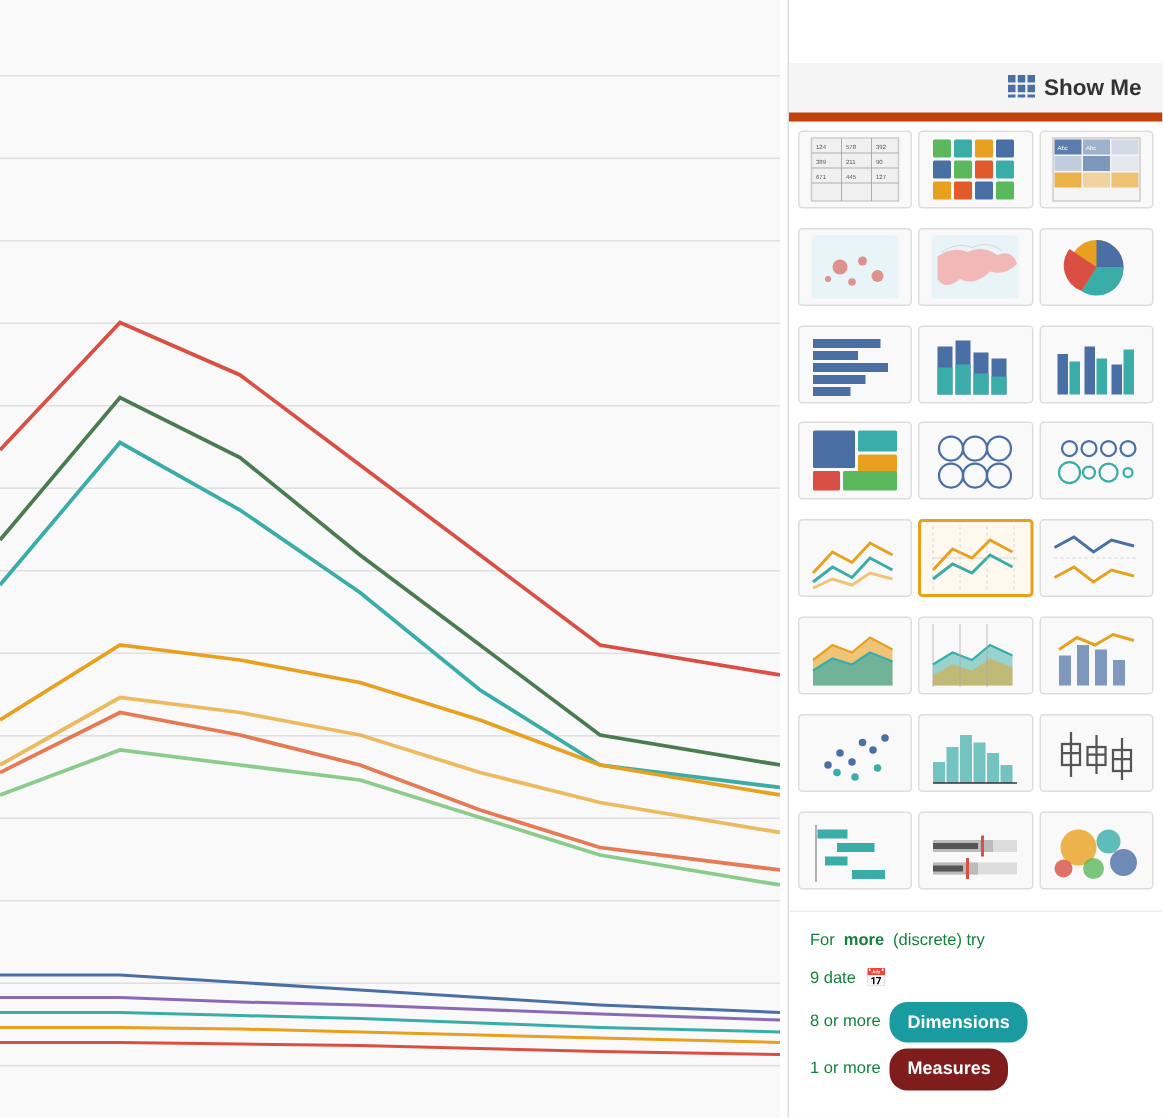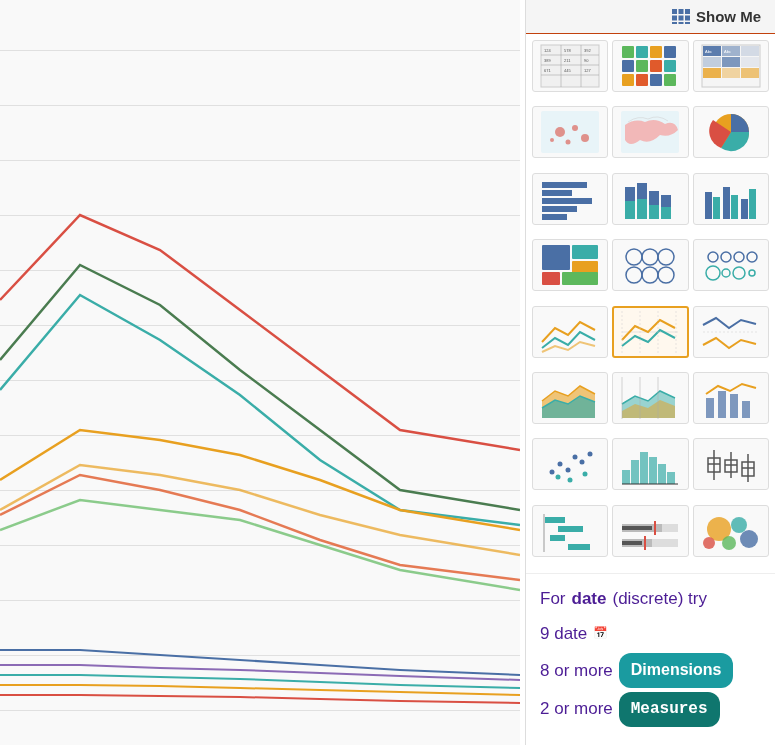--- a/index.html
+++ b/index.html
@@ -49,25 +49,26 @@
       width: 250px;
       height: 745px;
       background: #fff;
       border-left: 1px solid #ddd;
       display: flex;
       flex-direction: column;
     }
 
     .show-me-header {
       display: flex;
-      align-items: flex-end;
+      align-items: flex-start;
       justify-content: flex-end;
       padding: 8px 14px;
-      border-bottom: 1px solid #c2410c;
+      border-bottom: 6px solid #c2410c;
       background: #f5f5f5;
+      margin-top: 42px;
     }
 
     .show-me-icon {
       margin-right: 6px;
       display: flex;
       align-items: center;
     }
 
     .show-me-title {
       font-size: 15px;
@@ -113,44 +114,43 @@
     }
 
     .footer-row {
       display: flex;
       align-items: center;
       gap: 6px;
       margin-bottom: 4px;
     }
 
     .footer-label {
-      color: #4c1d95;
-      font-size: 17px;
+      color: #15803d;
+      font-size: 11px;
     }
 
     .footer-bold {
       font-weight: bold;
     }
 
     .badge {
       display: inline-block;
       padding: 3px 12px;
       border-radius: 12px;
-      font-size: 16px;
+      font-size: 12px;
       font-weight: bold;
       color: #fff;
     }
 
     .badge-blue {
       background: #1a9ba0;
     }
 
     .badge-green {
-      background: #0f766e;
-      font-family: Liberation Mono, monospace;
+      background: #7f1d1d;
     }
 
     .calendar-icon {
       font-size: 12px;
       color: #666;
     }
 
   </style>
 </head>
 <body>
@@ -497,29 +497,29 @@
         <circle cx="28" cy="34" r="7" fill="#5cb85c" opacity="0.8"></circle>
         <circle cx="8" cy="34" r="6" fill="#d94f43" opacity="0.8"></circle>
       </svg>
     </div>
 
   </div>
 
   <div class="show-me-footer">
     <div class="footer-row">
       <span class="footer-label">For</span>
-      <span class="footer-label footer-bold">date</span>
+      <span class="footer-label footer-bold">more</span>
       <span class="footer-label">(discrete) try</span>
     </div>
     <div class="footer-row">
       <span class="footer-label">9 date</span>
       <span class="calendar-icon">📅</span>
     </div>
     <div class="footer-row">
       <span class="footer-label">8 or more</span>
       <span class="badge badge-blue">Dimensions</span>
     </div>
     <div class="footer-row">
-      <span class="footer-label">2 or more</span>
+      <span class="footer-label">1 or more</span>
       <span class="badge badge-green">Measures</span>
     </div>
   </div>
 </div>
 
 </body></html>

